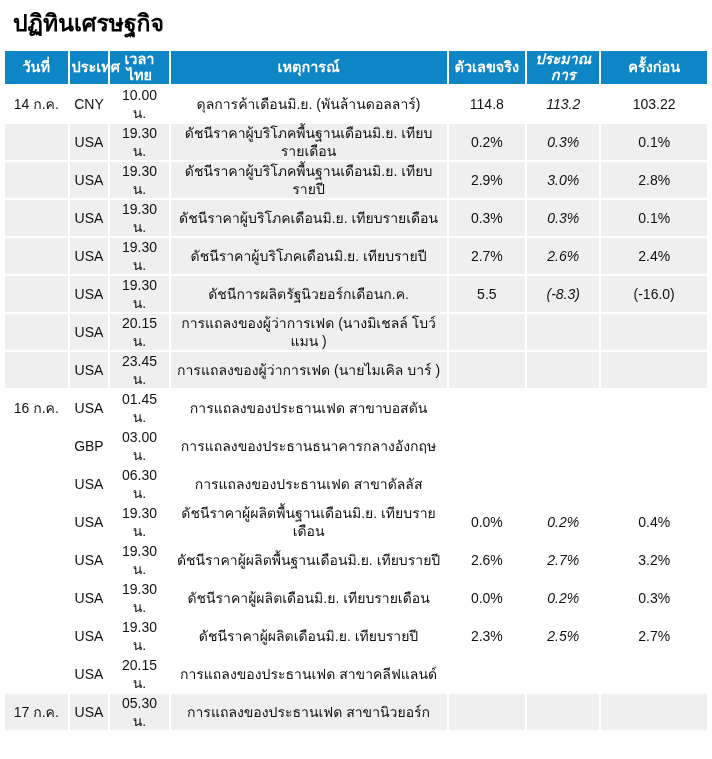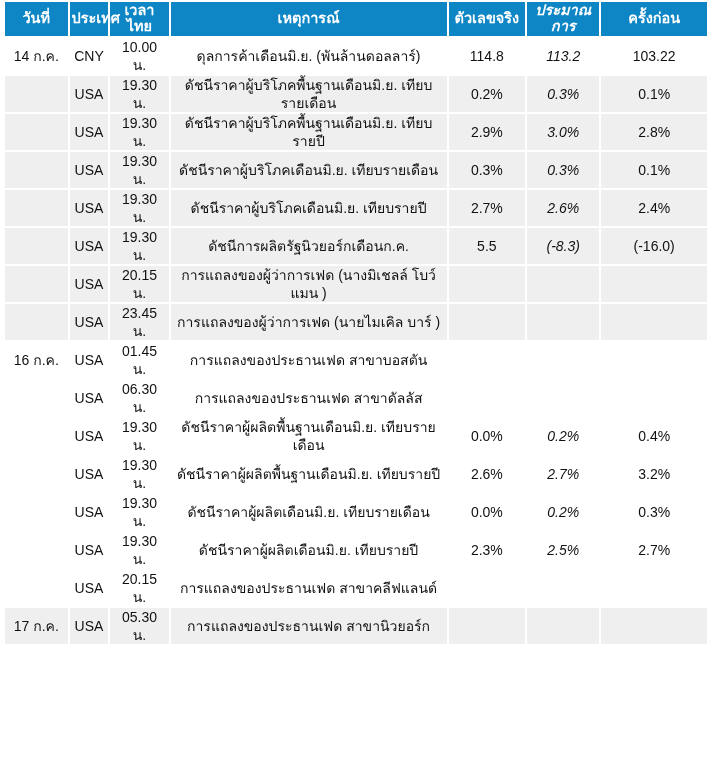--- a/index.html
+++ b/index.html
@@ -41,20 +41,21 @@
   .col-event{width:256px;margin-left:17px;}
   td.col-event{text-align:left;padding-left:7px;}
   .col-actual{width:71px;margin-left:23px;}
   .col-forecast{width:67px;font-style:italic;}
   .col-previous{width:98px;}
 </style>
 </head>
 <body>
 
 <div class="page">
+  <h1 class="page-title">ปฏิทินเศรษฐกิจ</h1>
 
   <table class="calendar">
     <thead>
       <tr id="header-row">
           <th class="col-date">วันที่</th>
           <th class="col-country">ประเทศ</th>
           <th class="col-time">เวลาไทย</th>
           <th class="col-event">เหตุการณ์</th>
           <th class="col-actual">ตัวเลขจริง</th>
           <th class="col-forecast">ประมาณการ</th>
@@ -138,20 +139,29 @@
           <td class="col-date">16 ก.ค.</td>
           <td class="col-country">USA</td>
           <td class="col-time">01.45 น.</td>
           <td class="col-event">การแถลงของประธานเฟด สาขาบอสตัน</td>
           <td class="col-actual"></td>
           <td class="col-forecast"></td>
           <td class="col-previous"></td>
         </tr>
         <tr>
           <td class="col-date"></td>
+          <td class="col-country">GBP</td>
+          <td class="col-time">03.00 น.</td>
+          <td class="col-event">การแถลงของประธานธนาคารกลางอังกฤษ</td>
+          <td class="col-actual"></td>
+          <td class="col-forecast"></td>
+          <td class="col-previous"></td>
+        </tr>
+        <tr>
+          <td class="col-date"></td>
           <td class="col-country">USA</td>
           <td class="col-time">06.30 น.</td>
           <td class="col-event">การแถลงของประธานเฟด สาขาดัลลัส</td>
           <td class="col-actual"></td>
           <td class="col-forecast"></td>
           <td class="col-previous"></td>
         </tr>
         <tr>
           <td class="col-date"></td>
           <td class="col-country">USA</td>

